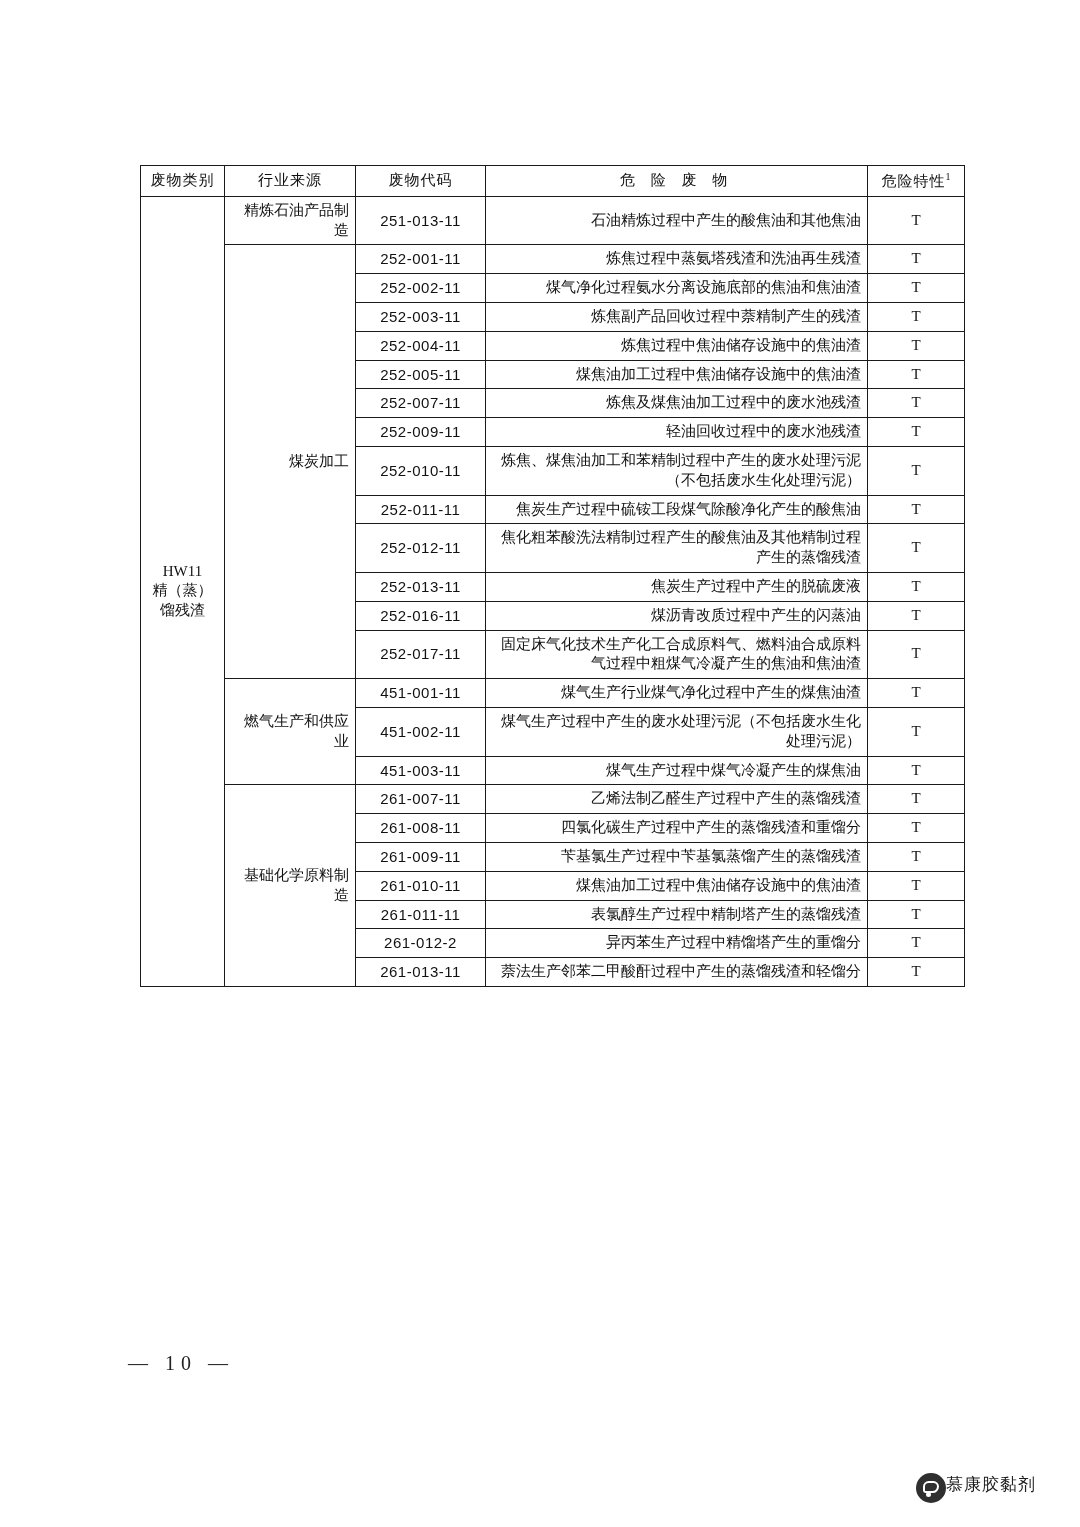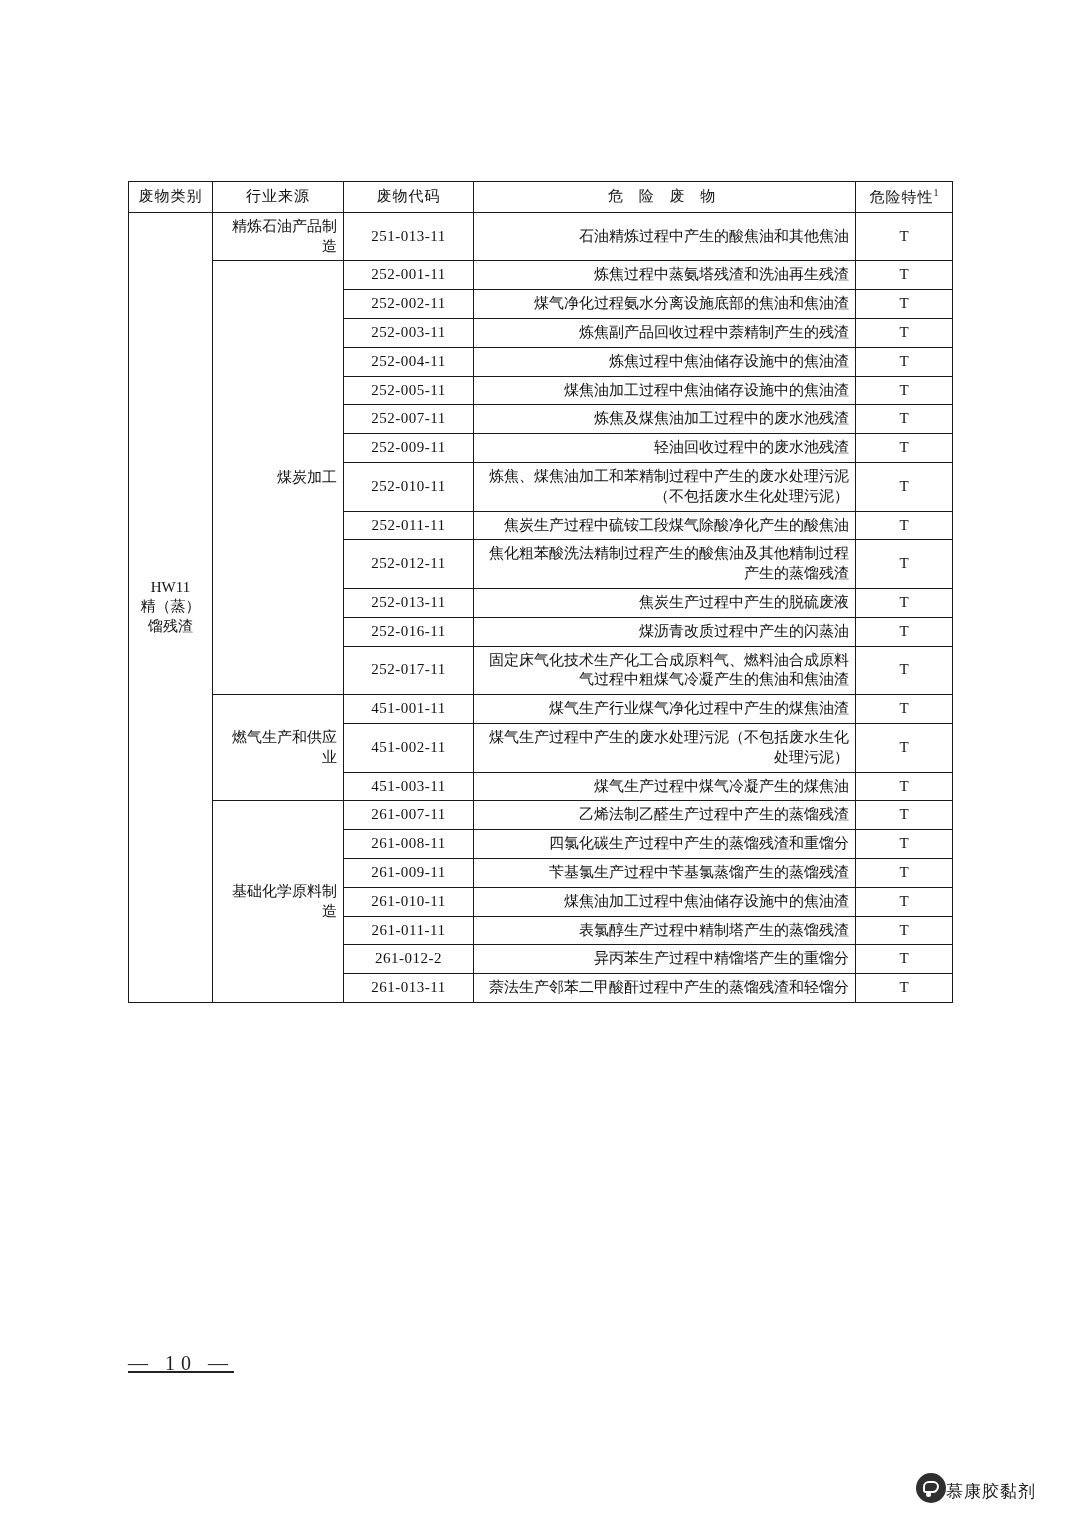--- a/index.html
+++ b/index.html
@@ -16,24 +16,23 @@
     overflow: hidden;
   }
   .page {
     position: absolute;
     left: 0; top: 0;
     width: 1080px;
     height: 1527px;
   }
   .table-wrap {
     position: absolute;
-    left: 128px;
+    left: 140px;
     top: 165px;
     width: 824px;
-    margin-top: 16px;
   }
   table.waste {
     border-collapse: collapse;
     width: 824px;
     table-layout: fixed;
   }
   table.waste td, table.waste th {
     border: 1px solid #1a1a1a;
     padding: 4px 6px;
     font-size: 15px;
@@ -67,21 +66,21 @@
     font-size: 16px;
     line-height: 1.6;
   }
   td.source {
     text-align: right;
     font-size: 15px;
     line-height: 1.35;
   }
   td.code {
     text-align: center;
-    font-family: Liberation Serif, serif;
+    font-family: Liberation Sans, sans-serif;
     font-size: 15px;
     letter-spacing: 0.5px;
     white-space: nowrap;
   }
   td.desc {
     text-align: right;
     font-size: 15px;
     font-family: Liberation Serif, serif;
   }
   td.prop {
@@ -90,28 +89,27 @@
   }
   .page-number {
     position: absolute;
     left: 128px;
     top: 1352px;
     width: 260px;
     text-align: left;
     font-size: 20px;
     letter-spacing: 6px;
     color: #222;
-    text-decoration: underline;
   }
   .footer-logo {
     position: absolute;
     right: 44px;
     bottom: 24px;
     display: flex;
-    align-items: flex-end;
+    align-items: flex-start;
   }
   .footer-logo .badge {
     width: 30px;
     height: 30px;
     border-radius: 50%;
     background: #2f2f2f;
     position: relative;
     flex: 0 0 auto;
   }
   .footer-logo .badge::before {

